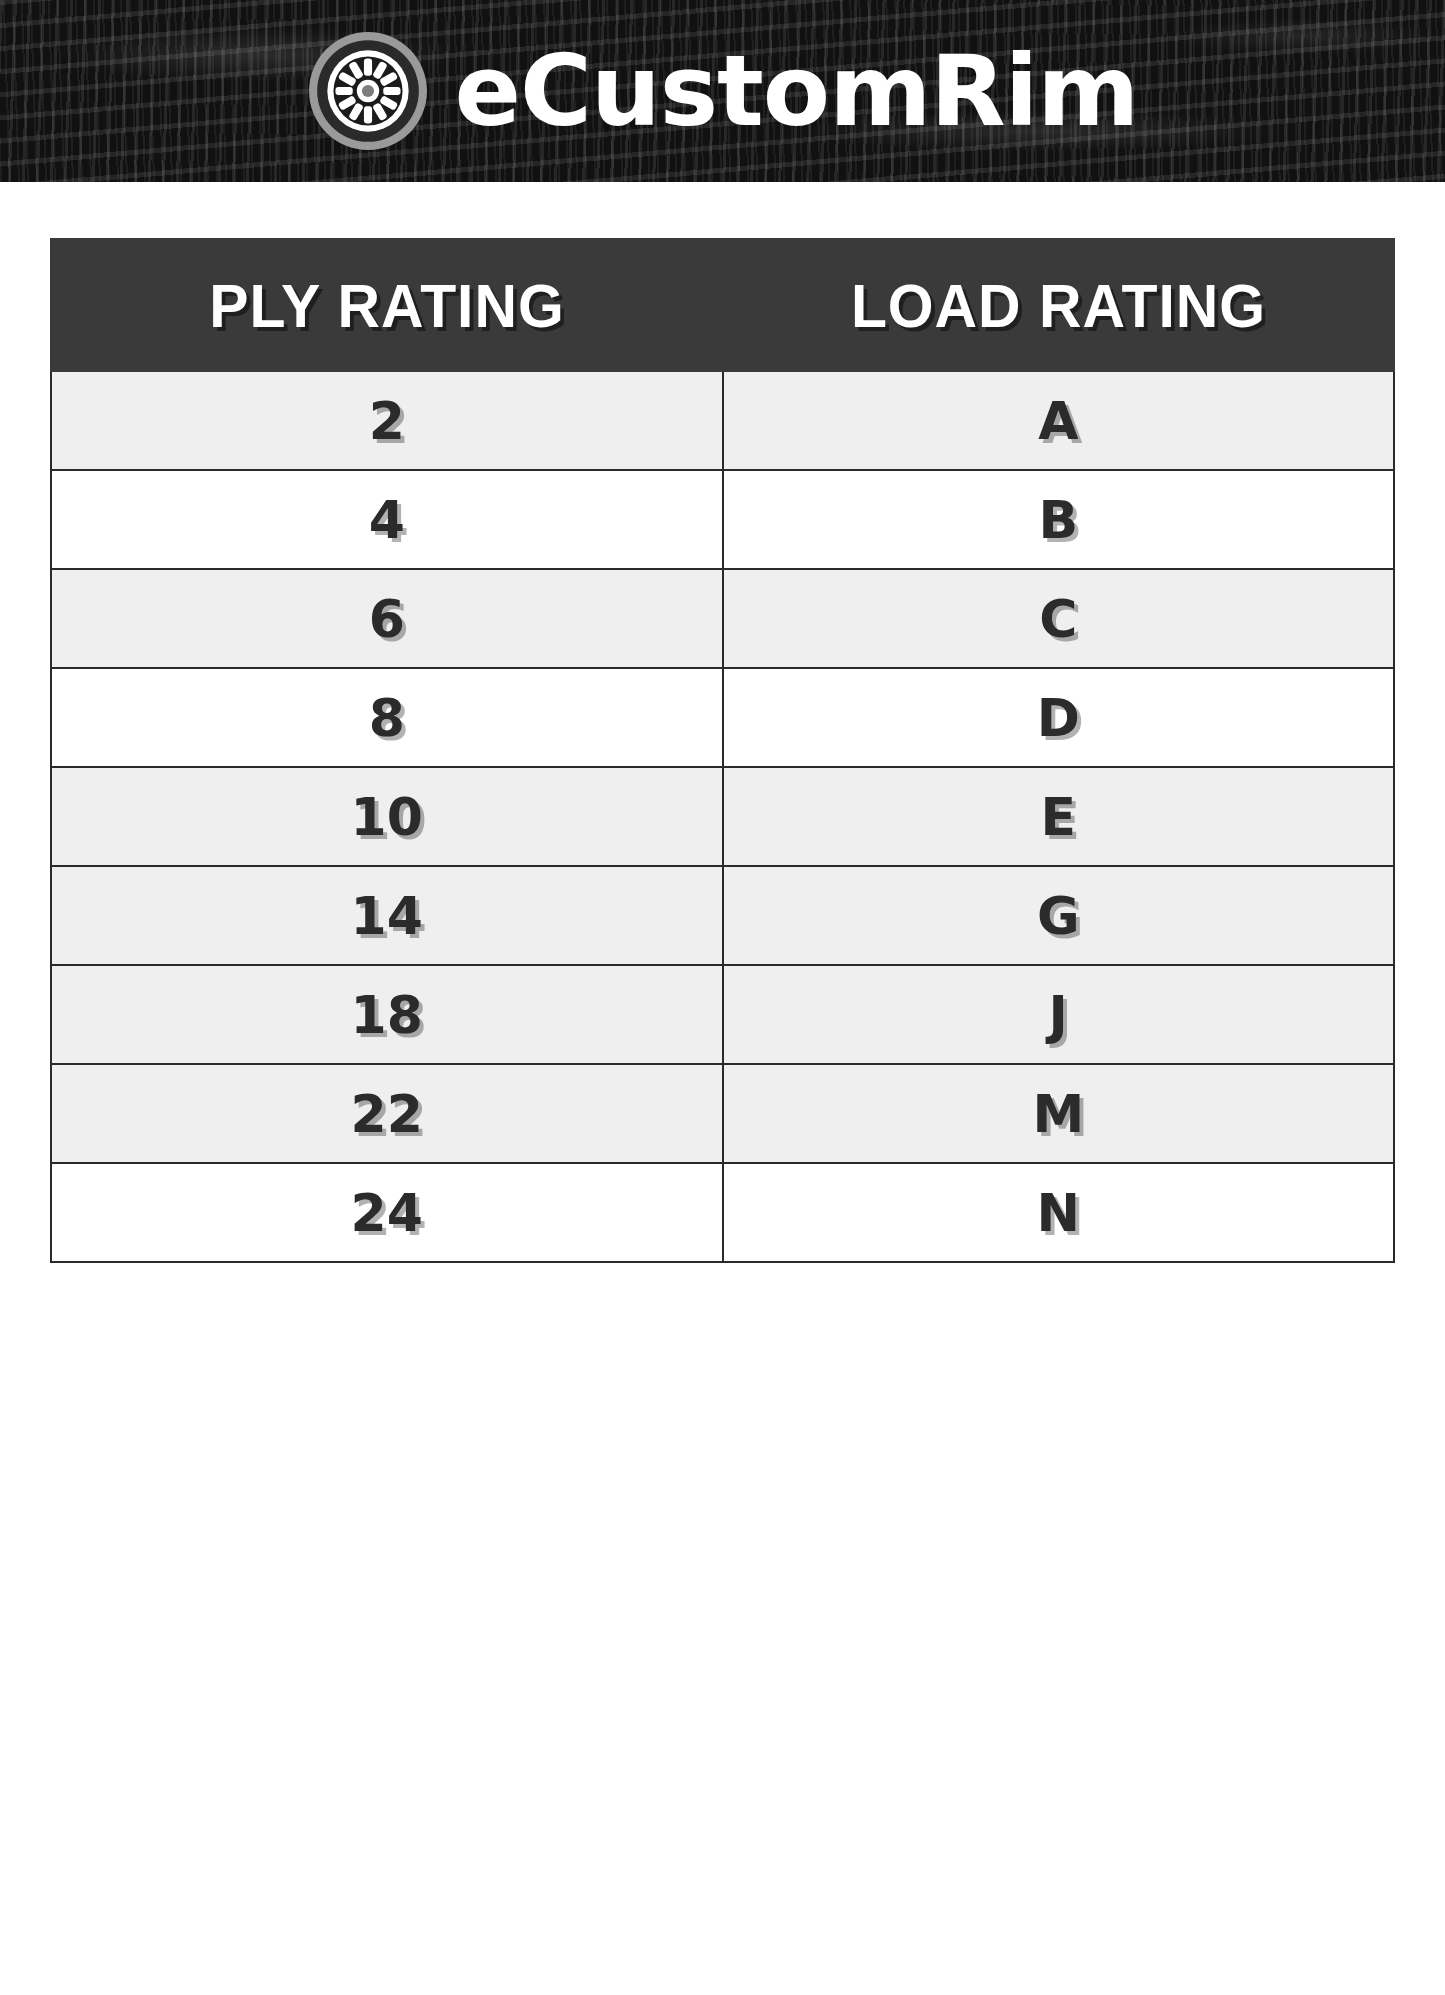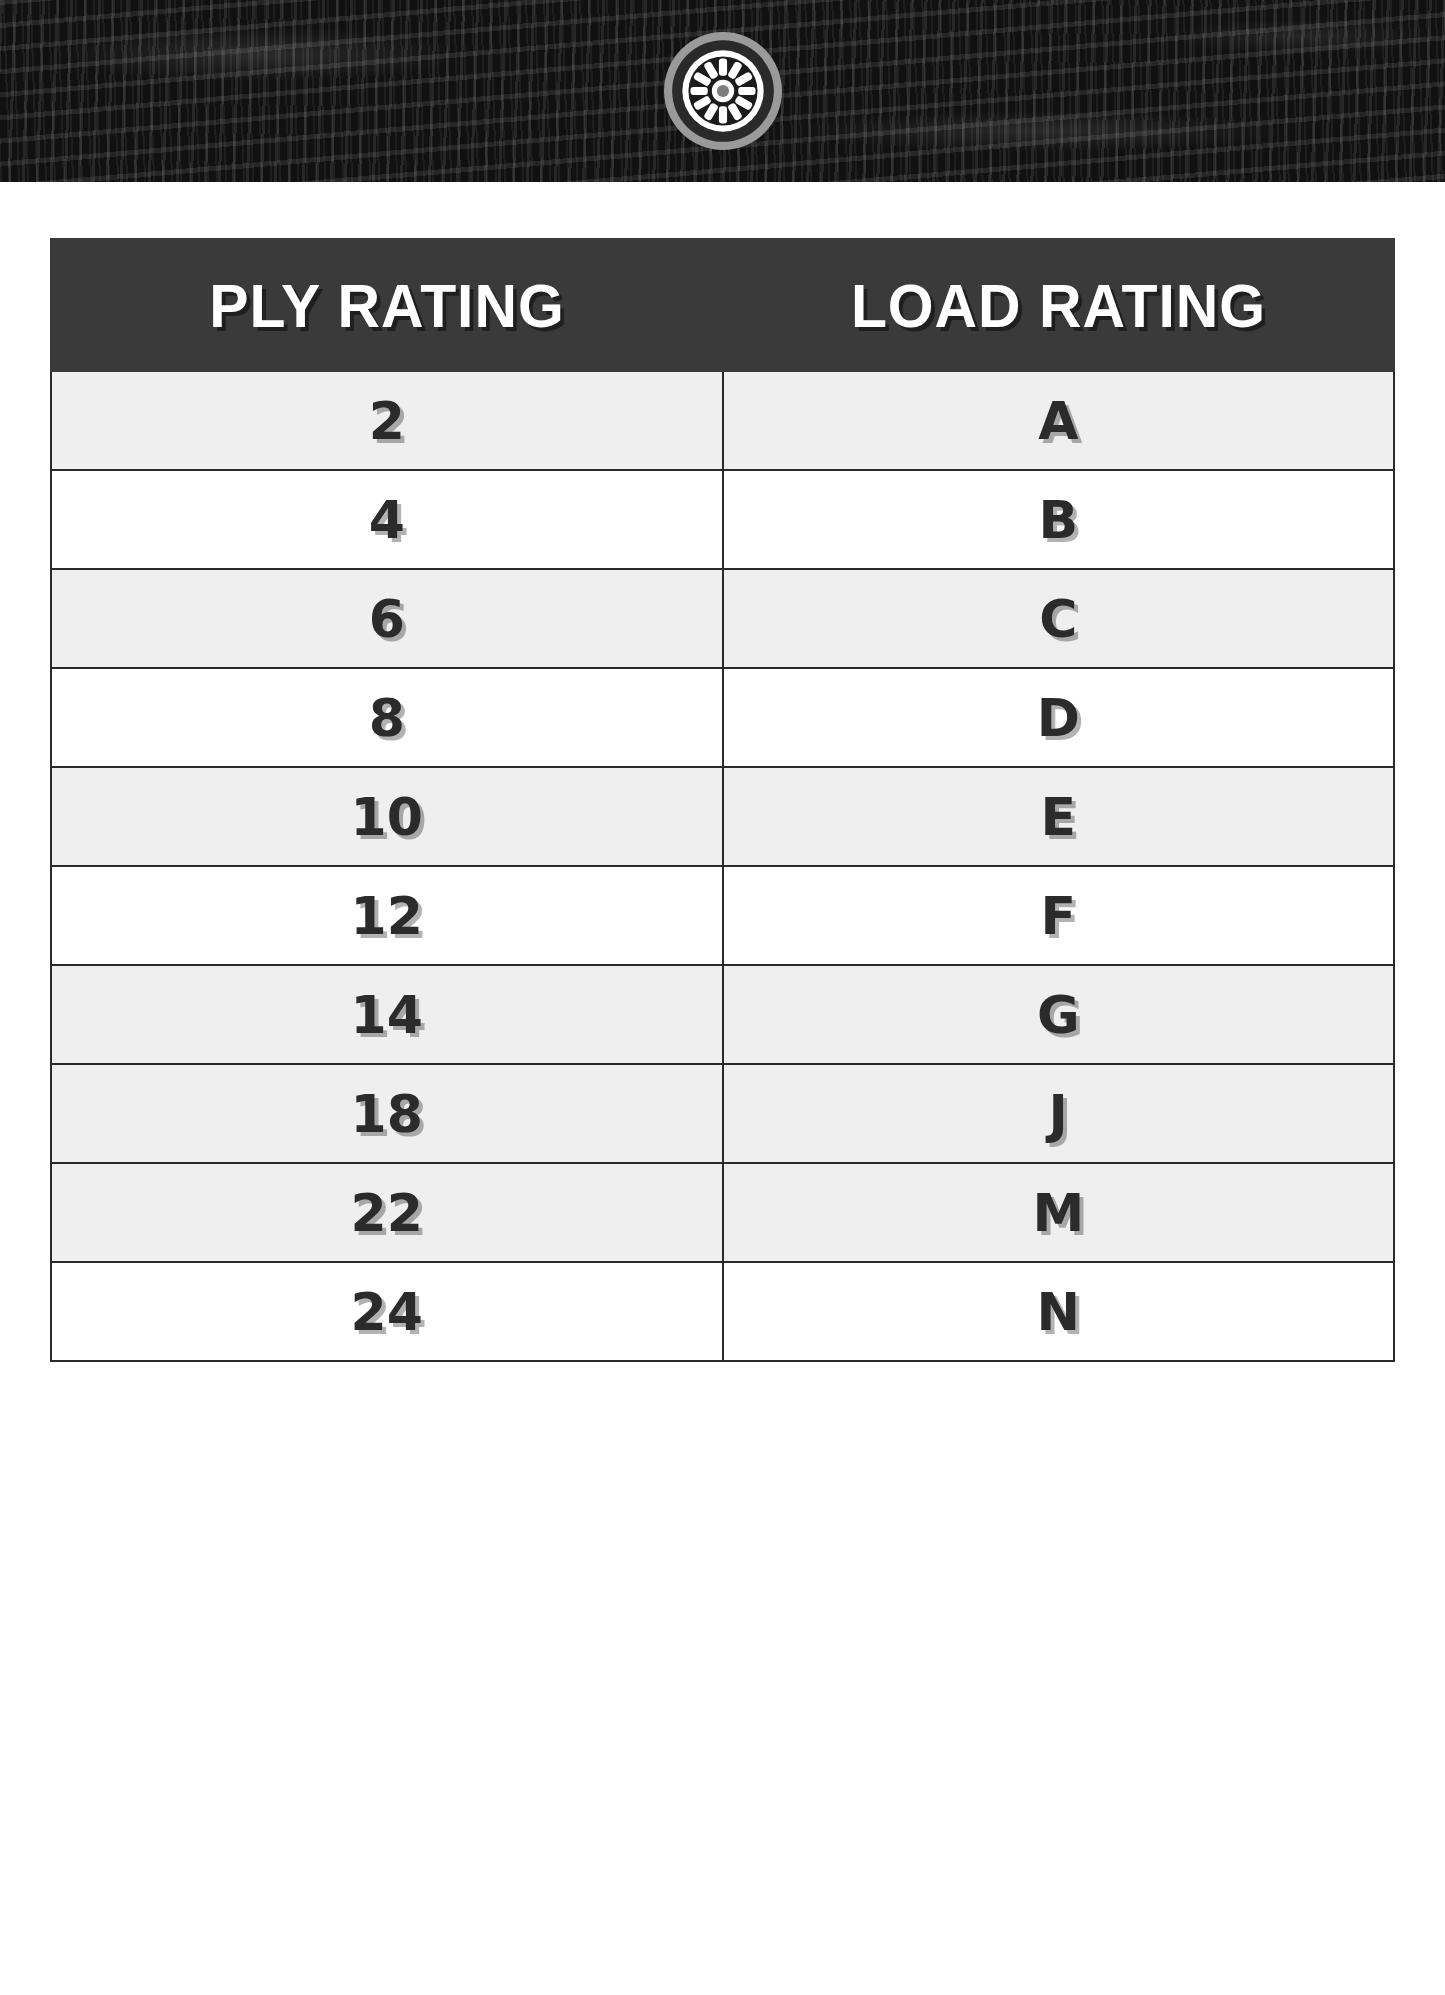--- a/index.html
+++ b/index.html
@@ -179,20 +179,21 @@
             <rect x="56" y="28" width="8" height="17" rx="3"></rect>
             <rect x="56" y="75" width="8" height="17" rx="3"></rect>
             <rect x="28" y="56" width="17" height="8" rx="3"></rect>
             <rect x="75" y="56" width="17" height="8" rx="3"></rect>
           </g>
         </g>
         <circle cx="60" cy="60" r="11" fill="#ffffff"></circle>
         <circle cx="60" cy="60" r="6" fill="#7d7d7d"></circle>
       </svg>
     </span>
+    <span class="brand-text">eCustomRim</span>
   </div>
 </div>
 
 <div class="title-wrap">
 </div>
 
 <div class="table-wrap">
   <table class="ply-table">
     <thead>
       <tr>
@@ -214,24 +215,20 @@
         <td>C</td>
       </tr>
       <tr>
         <td>8</td>
         <td>D</td>
       </tr>
       <tr class="alt">
         <td>10</td>
         <td>E</td>
       </tr>
-      <tr>
-        <td>12</td>
-        <td>F</td>
-      </tr>
       <tr class="alt">
         <td>14</td>
         <td>G</td>
       </tr>
       <tr class="alt">
         <td>18</td>
         <td>J</td>
       </tr>
       <tr class="alt">
         <td>22</td>

